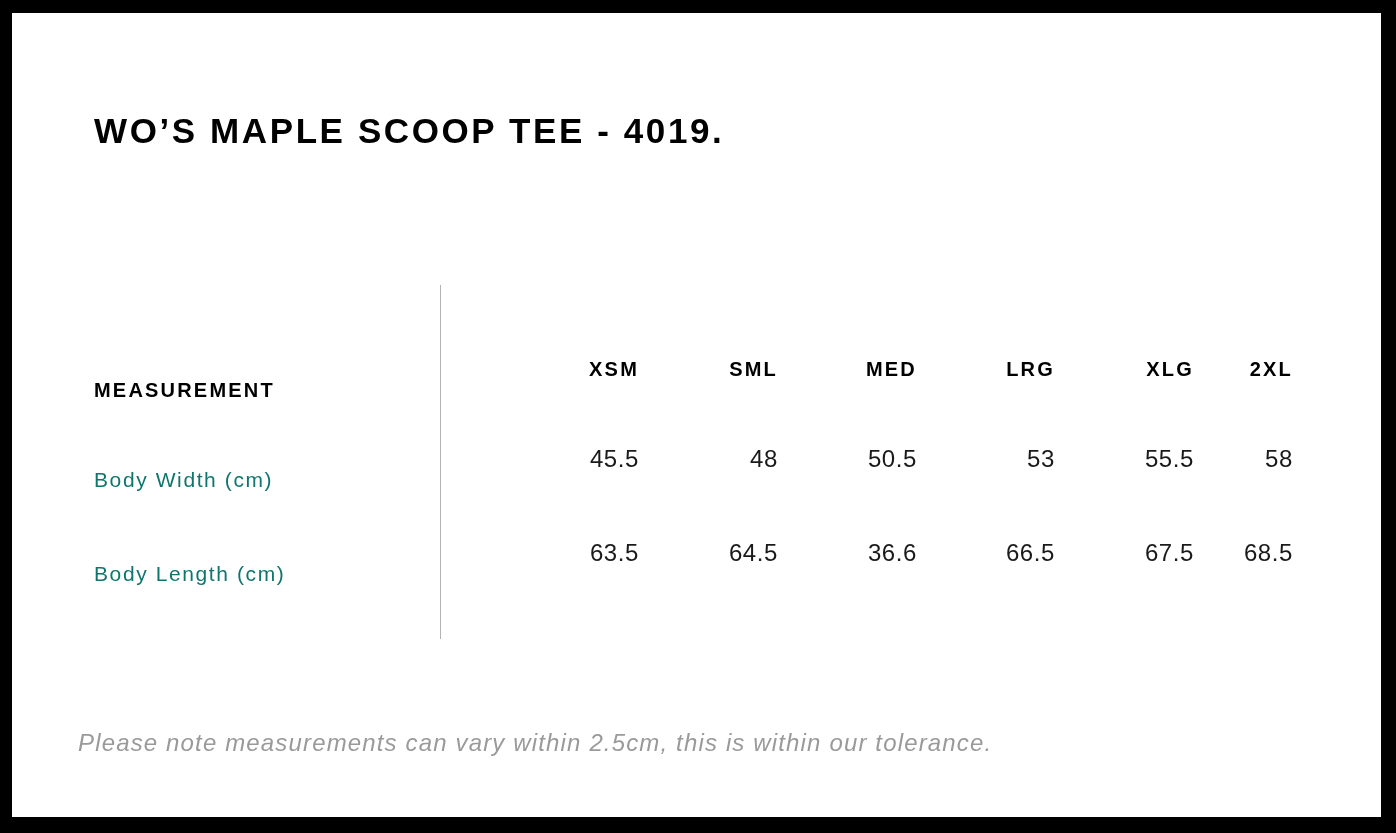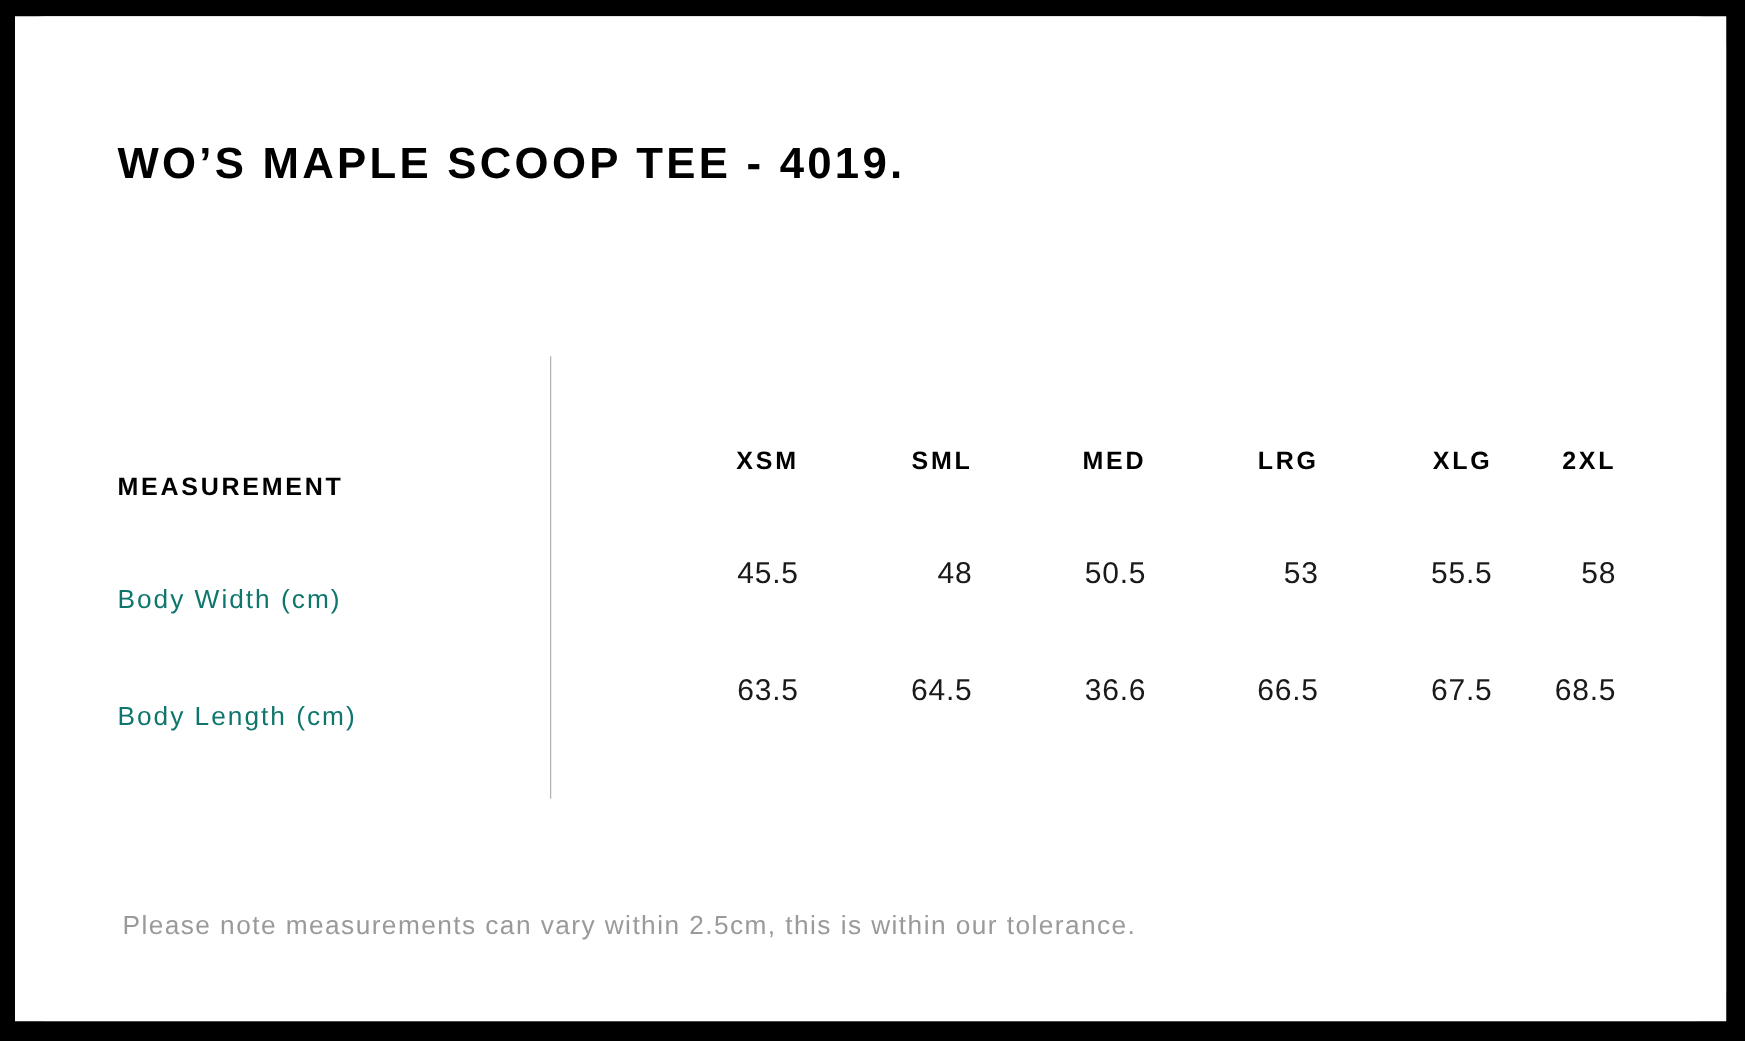--- a/index.html
+++ b/index.html
@@ -123,23 +123,24 @@
   .c0 { left: 487px; }
   .c1 { left: 626px; }
   .c2 { left: 765px; }
   .c3 { left: 903px; }
   .c4 { left: 1042px; }
   .c5 { left: 1141px; }
 
   
   .note {
     position: absolute;
-    left: 86px;
+    left: 66px;
     top: 716px;
-    font-size: 21px;
+    font-size: 24px;
+    font-style: italic;
     font-weight: 400;
     letter-spacing: 1.15px;
     color: #9a9a9a;
     white-space: nowrap;
   }
 </style>
 </head>
 <body>
 
 <div class="frame">

